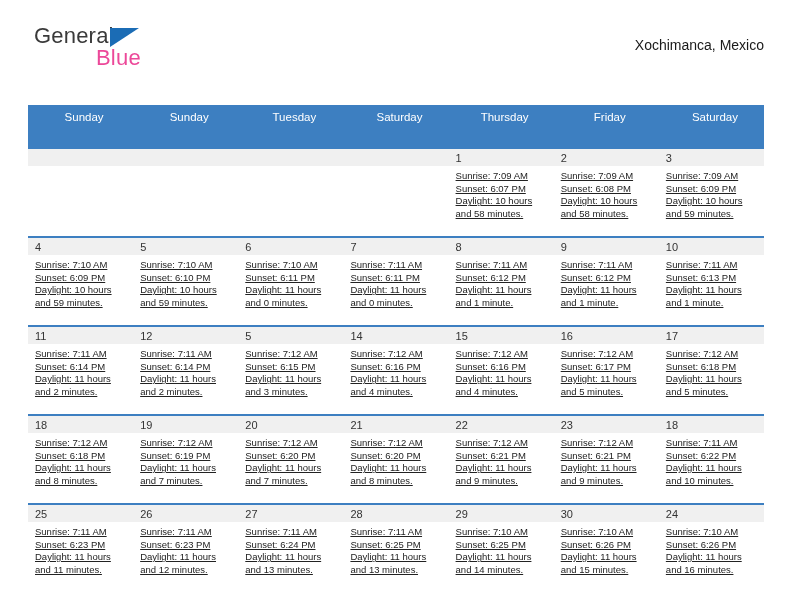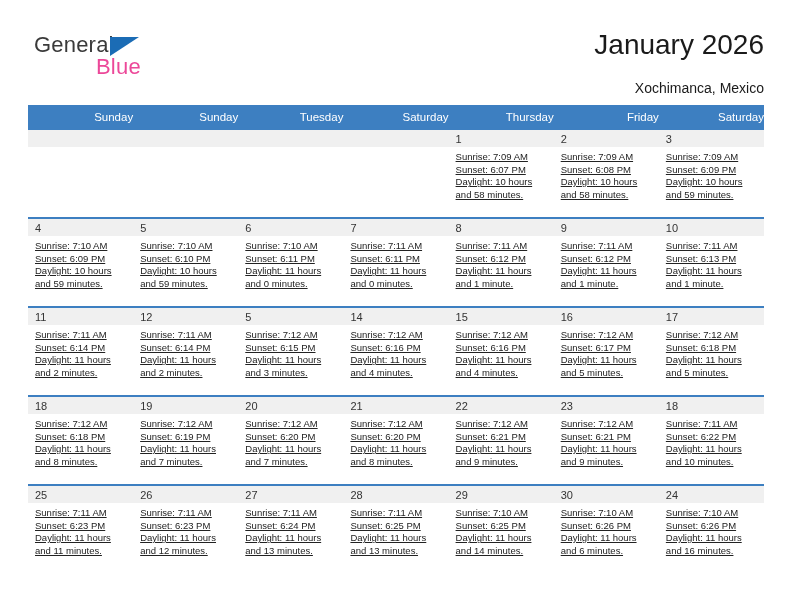--- a/index.html
+++ b/index.html
@@ -18,21 +18,21 @@
     position: relative;
     width: 792px;
     height: 612px;
     box-sizing: border-box;
   }
 
   
   .header {
     position: absolute;
     left: 28px;
-    top: 28px;
+    top: 19px;
     right: 28px;
     height: 66px;
   }
   .brand {
     position: absolute;
     left: 6px;
     top: 4px;
     width: 200px;
     height: 56px;
   }
@@ -90,22 +90,22 @@
     top: 105px;
     width: 736px;
     border-collapse: collapse;
     table-layout: fixed;
   }
   .calendar th {
     background: #3d7fc1;
     color: #ffffff;
     font-weight: normal;
     font-size: 11.5px;
-    text-align: right;
-    padding: 6px 0 5px 7px;
+    text-align: center;
+    padding: 6px 0 24px 7px;
     height: 20px;
     box-sizing: border-box;
   }
   .calendar td {
     vertical-align: top;
     padding: 0;
     border-top: 2px solid #3d7fc1;
     width: 105.14px;
     height: 89px;
     box-sizing: border-box;
@@ -151,21 +151,20 @@
 
   <div class="header">
 
     <div class="brand">
       <span class="brand-general">General</span>
       <span class="brand-triangle"></span>
       <span class="brand-blue">Blue</span>
     </div>
 
     <div class="title-block">
-      <div class="cal-title">January 2026</div>
       <div class="cal-subtitle">Xochimanca, Mexico</div>
     </div>
 
   </div>
 
   <table class="calendar">
     <thead>
       <tr id="weekday-row">
           <th>Sunday</th>
           <th>Sunday</th>
@@ -529,21 +528,21 @@
               </div>
             </div>
           </td>
           <td>
             <div class="cell-inner">
               <div class="daynum-band">30</div>
               <div class="cell-body">
                 <div>Sunrise: 7:10 AM</div>
                 <div>Sunset: 6:26 PM</div>
                 <div>Daylight: 11 hours</div>
-                <div>and 6 minutes.</div>
+                <div>and 15 minutes.</div>
               </div>
             </div>
           </td>
           <td>
             <div class="cell-inner">
               <div class="daynum-band">24</div>
               <div class="cell-body">
                 <div>Sunrise: 7:10 AM</div>
                 <div>Sunset: 6:26 PM</div>
                 <div>Daylight: 11 hours</div>

